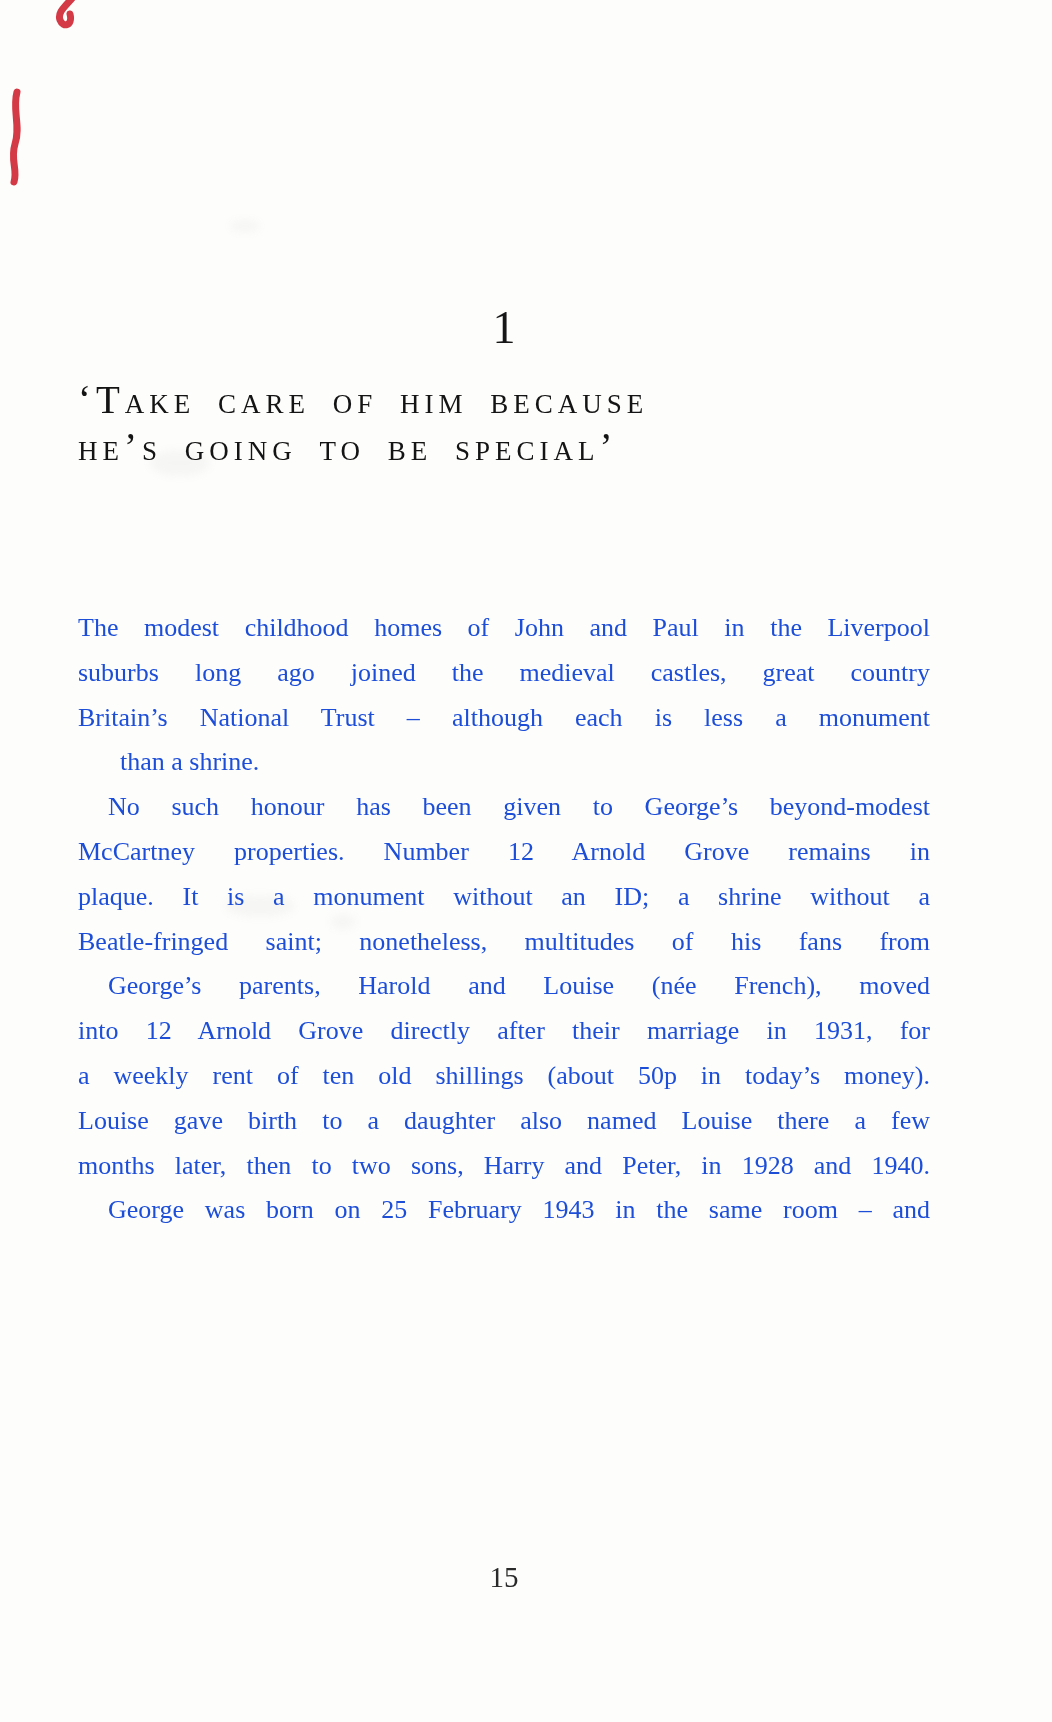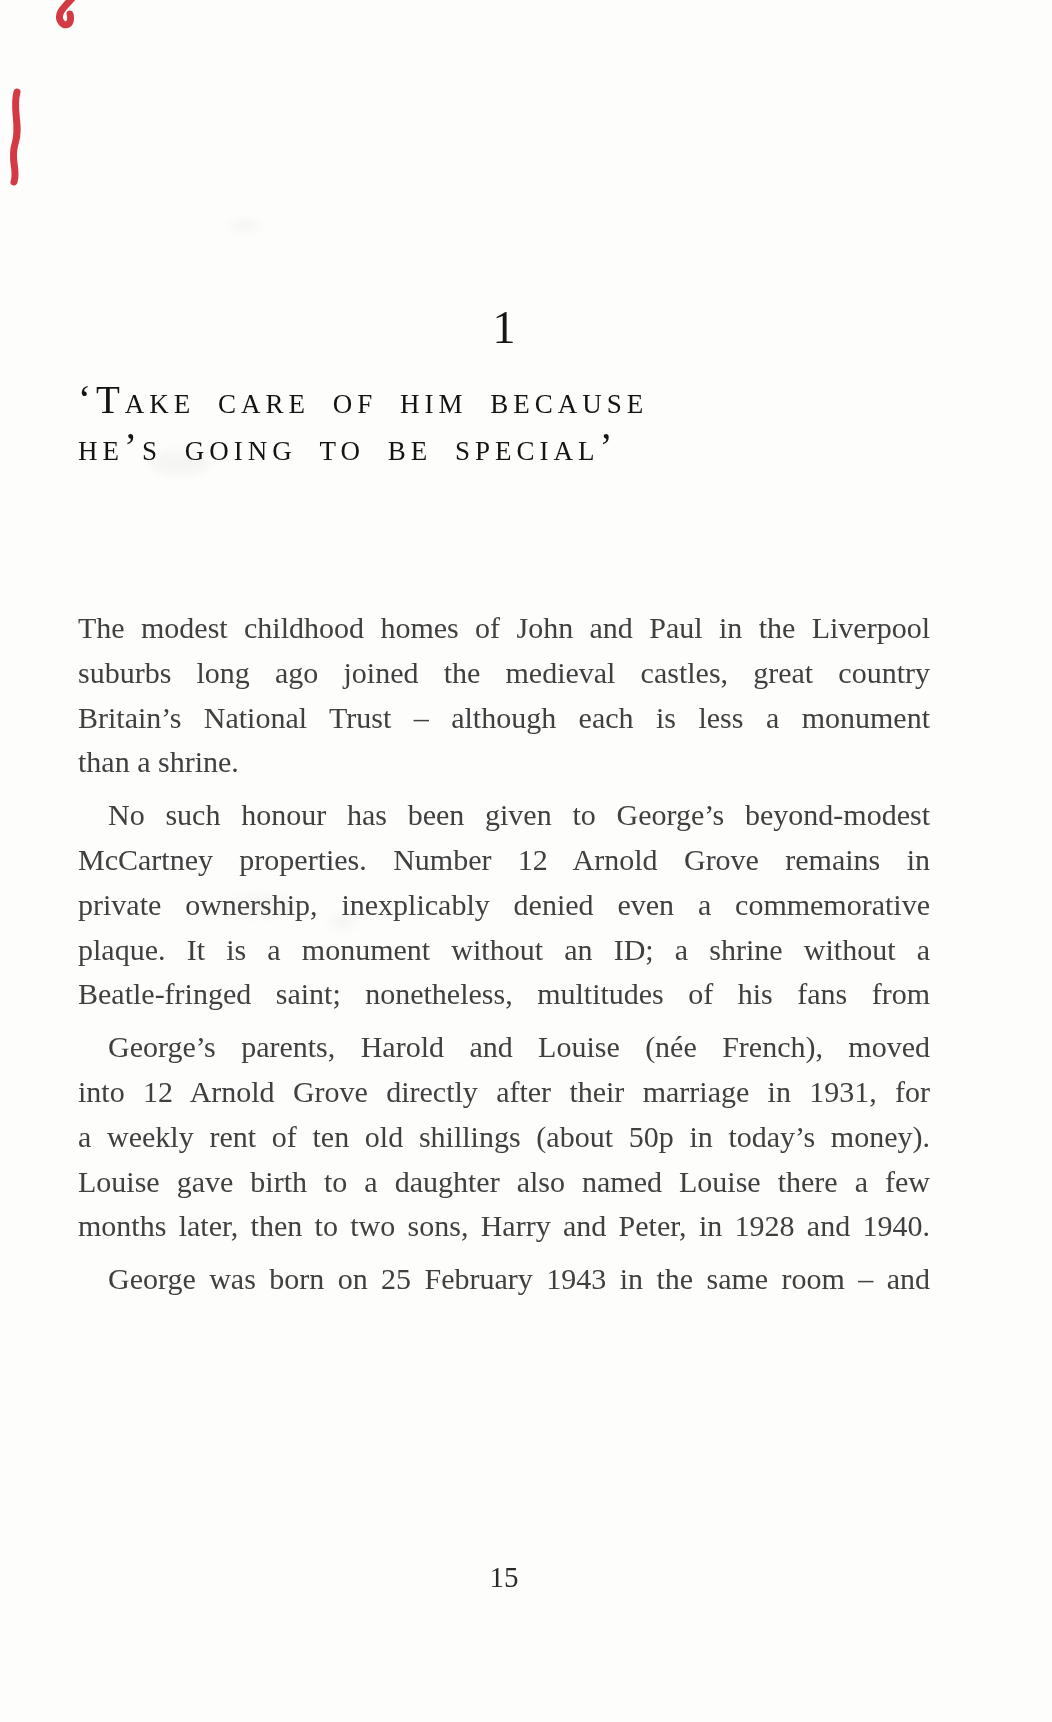--- a/index.html
+++ b/index.html
@@ -61,36 +61,36 @@
     letter-spacing: 5px;
     word-spacing: 8px;
     color: #141414;
   }
 
   .body-text {
     position: absolute;
     left: 78px;
     top: 606px;
     width: 852px;
-    font-size: 30px;
+    font-size: 26px;
     line-height: 44.8px;
-    color: #404040;
+    color: #1d4ed8;
   }
   .ln {
     text-align: justify;
     text-align-last: justify;
     white-space: nowrap;
     height: 44.8px;
   }
   .ln.short {
     text-align-last: left;
+    margin-left: 42px;
   }
   .ln.ind {
     text-indent: 30px;
-    margin-top: 8px;
   }
 
   .folio {
     position: absolute;
     left: 78px;
     top: 1561px;
     width: 852px;
     text-align: center;
     font-size: 29px;
     color: #2a2a2a;
@@ -118,21 +118,20 @@
     <div>he’s going to be special’</div>
   </div>
 
   <div class="body-text">
     <div class="ln">The modest childhood homes of John and Paul in the Liverpool</div>
     <div class="ln">suburbs long ago joined the medieval castles, great country</div>
     <div class="ln">Britain’s National Trust – although each is less a monument</div>
     <div class="ln short">than a shrine.</div>
     <div class="ln ind">No such honour has been given to George’s beyond-modest</div>
     <div class="ln">McCartney properties. Number 12 Arnold Grove remains in</div>
-    <div class="ln">private ownership, inexplicably denied even a commemorative</div>
     <div class="ln">plaque. It is a monument without an ID; a shrine without a</div>
     <div class="ln">Beatle-fringed saint; nonetheless, multitudes of his fans from</div>
     <div class="ln ind">George’s parents, Harold and Louise (née French), moved</div>
     <div class="ln">into 12 Arnold Grove directly after their marriage in 1931, for</div>
     <div class="ln">a weekly rent of ten old shillings (about 50p in today’s money).</div>
     <div class="ln">Louise gave birth to a daughter also named Louise there a few</div>
     <div class="ln">months later, then to two sons, Harry and Peter, in 1928 and 1940.</div>
     <div class="ln ind">George was born on 25 February 1943 in the same room – and</div>
   </div>
 

